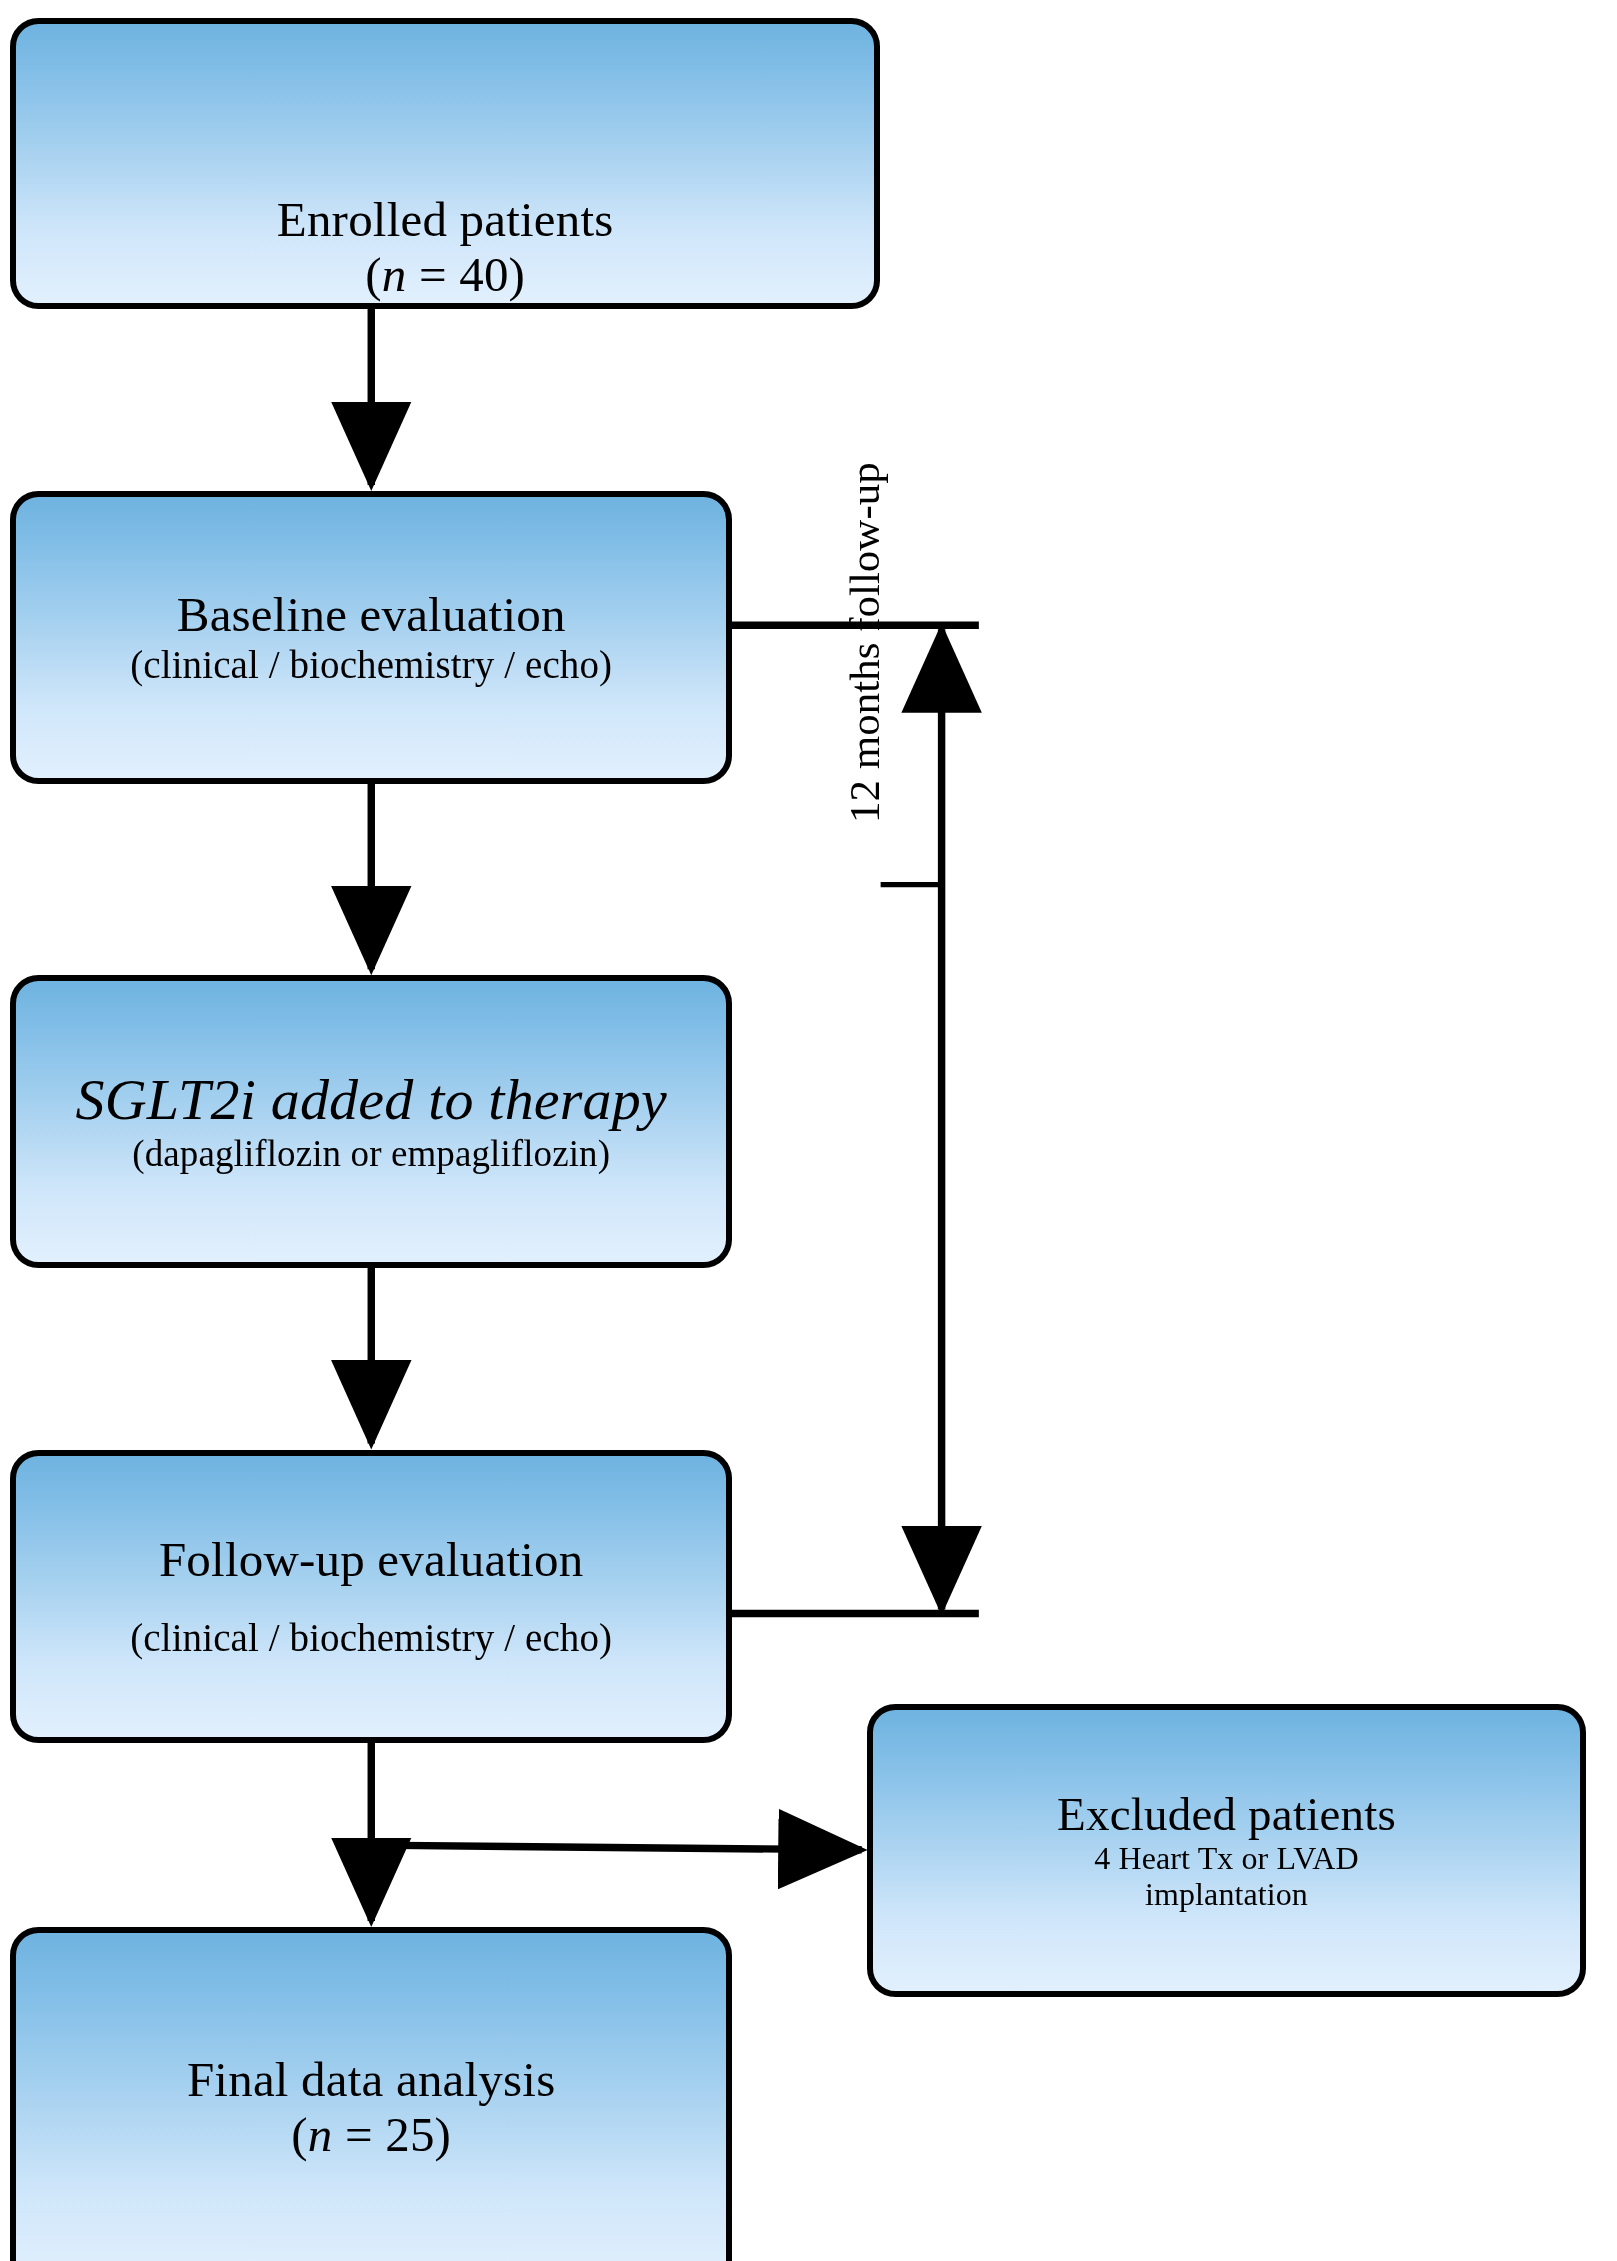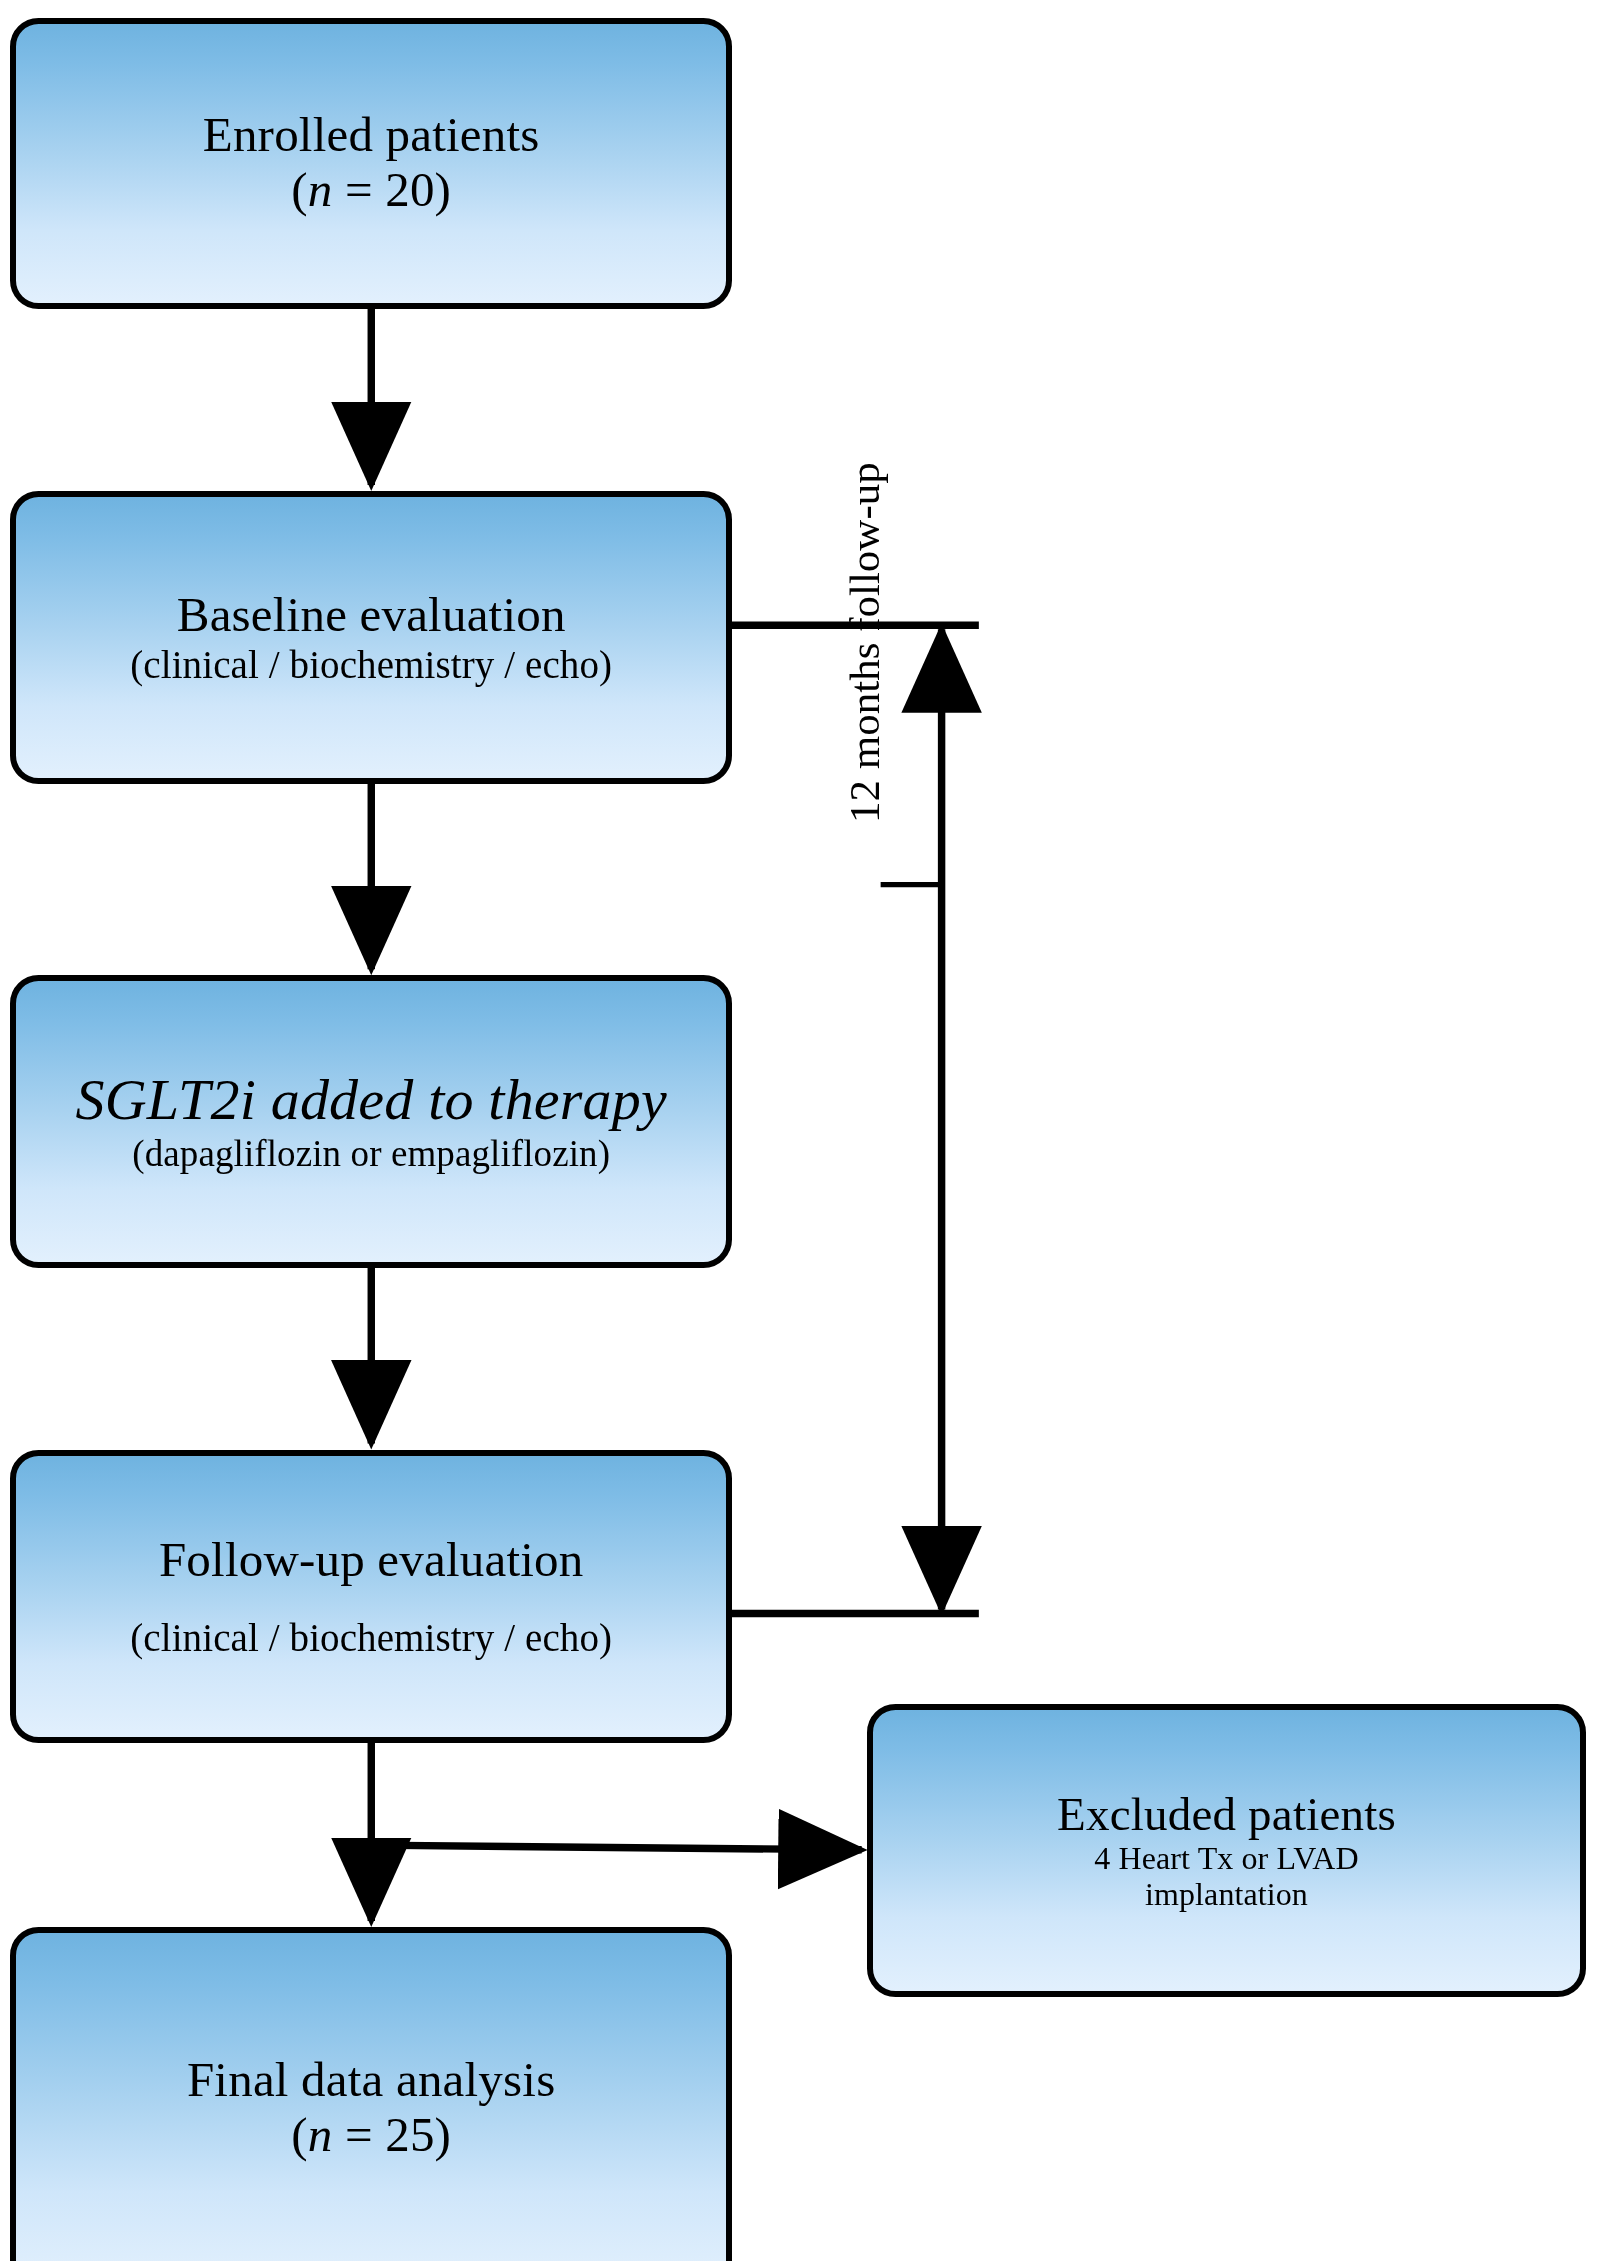--- a/index.html
+++ b/index.html
@@ -37,21 +37,21 @@
     letter-spacing: 0.2px;
     white-space: nowrap;
   }
   .node .line-sub {
     font-size: 39px;
     letter-spacing: 0.1px;
     white-space: nowrap;
   }
   .node .ital { font-style: italic; }
 
-  #node-enrolled  { left: 10.2px;  top: 17.6px;   width: 722px; height: 291px; }
+  #node-enrolled  { left: 10.2px;  top: 17.6px;   width: 870px; height: 291px; justify-content: flex-end; }
   #node-baseline  { left: 10.2px;  top: 491px;  width: 722px; height: 293px; }
   #node-sglt2i    { left: 10.2px;  top: 975px; width: 722px; height: 293px; }
   #node-followup  { left: 10.2px;  top: 1450px; width: 722px; height: 293px; gap: 28px; }
   #node-final     { left: 10.2px;  top: 1927px; width: 722px; height: 362px; }
   #node-excluded  { left: 867px; top: 1704px; width: 719px; height: 293px; }
 
   #node-sglt2i .line-main { font-size: 58px; font-style: italic; }
   #node-sglt2i .line-sub  { font-size: 37px; }
   #node-excluded .line-main { font-size: 47px; }
   #node-excluded .line-sub  { font-size: 32px; }
@@ -110,21 +110,21 @@
 
     <line x1="1390" y1="2376" x2="1390" y2="929" stroke="#000000" stroke-width="11" marker-end="url(#arrowEnd)" marker-start="url(#arrowStart)"></line>
 
     <line x1="1390" y1="1306" x2="1300" y2="1306" stroke="#000000" stroke-width="8"></line>
   </svg>
 
   <div id="followup-duration-label">12 months follow-up</div>
 
   <div class="node" id="node-enrolled">
     <div class="line-main">Enrolled patients</div>
-    <div class="line-main"><span>(</span><span class="ital">n</span><span> = 20)</span></div>
+    <div class="line-main"><span>(</span><span class="ital">n</span><span> = 40)</span></div>
   </div>
 
   <div class="node" id="node-baseline">
     <div class="line-main">Baseline evaluation</div>
     <div class="line-sub">(clinical / biochemistry / echo)</div>
   </div>
 
   <div class="node" id="node-sglt2i">
     <div class="line-main">SGLT2i added to therapy</div>
     <div class="line-sub">(dapagliflozin or empagliflozin)</div>

